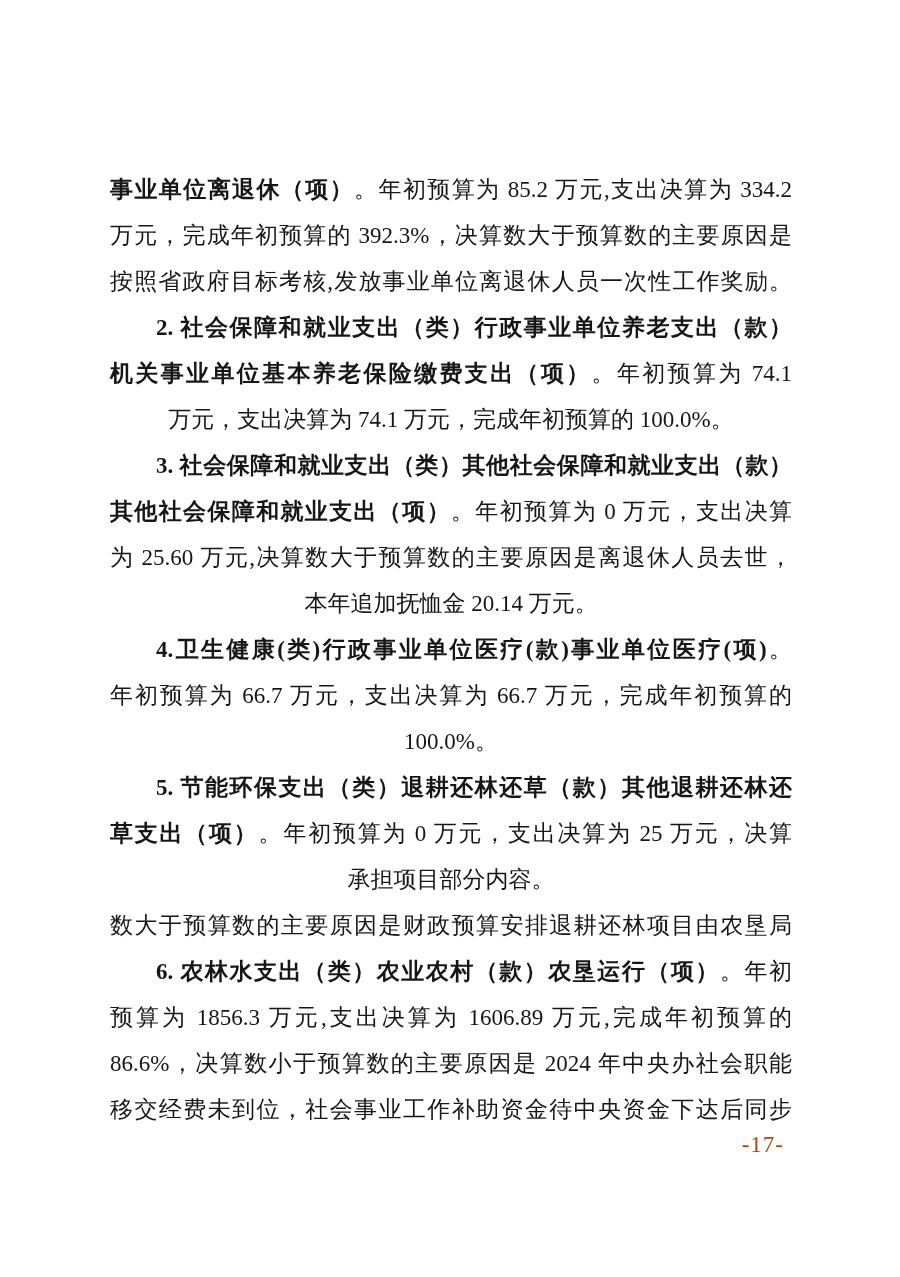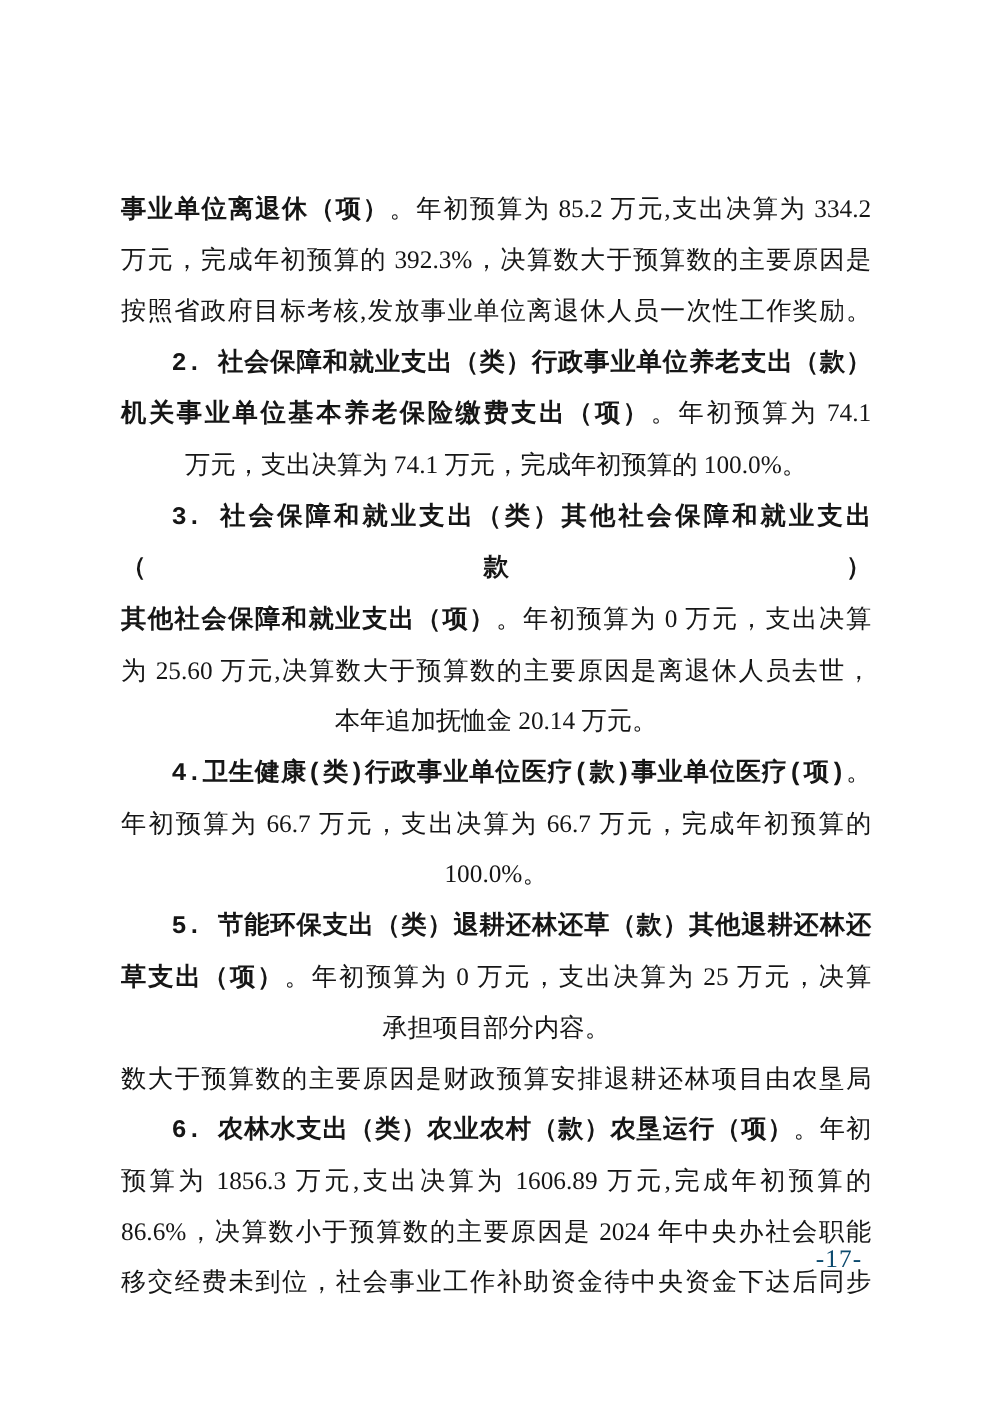--- a/index.html
+++ b/index.html
@@ -36,30 +36,29 @@
     text-align-last: justify;
   }
   .line.indent {
     text-indent: 2em;
   }
   .seg {
     font-weight: 400;
   }
   .seg.bold {
     font-weight: 700;
-    font-family: Liberation Mono, monospace;
   }
   .page-number {
     position: absolute;
     top: 1128px;
     right: 116px;
     font-size: 23px;
     line-height: 34px;
     letter-spacing: 1px;
-    color: #0c4a6e;
+    color: #c2410c;
   }
 </style>
 </head>
 <body>
 
 <div class="page">
   <section class="doc-body">
 
   <div class="paragraph">
         <div class="line fill"><span class="seg bold">事业单位离退休（项）</span><span class="seg">。年初预算为 85.2 万元,支出决算为 334.2</span></div>

